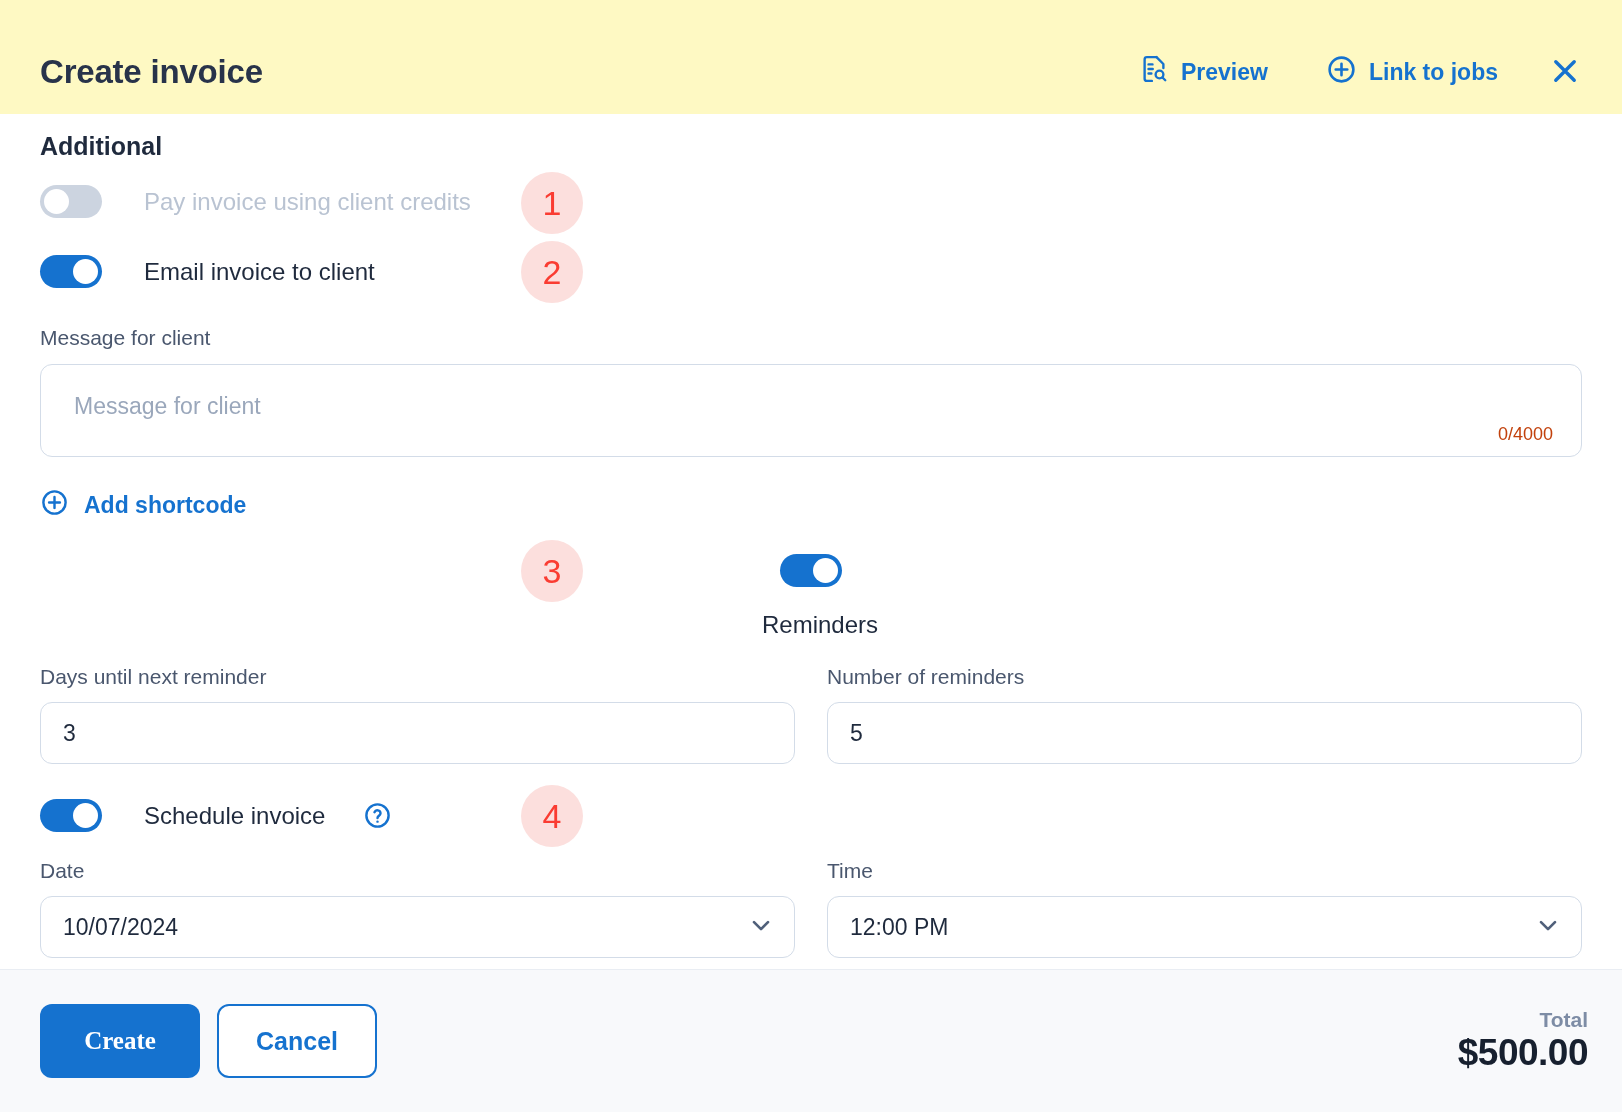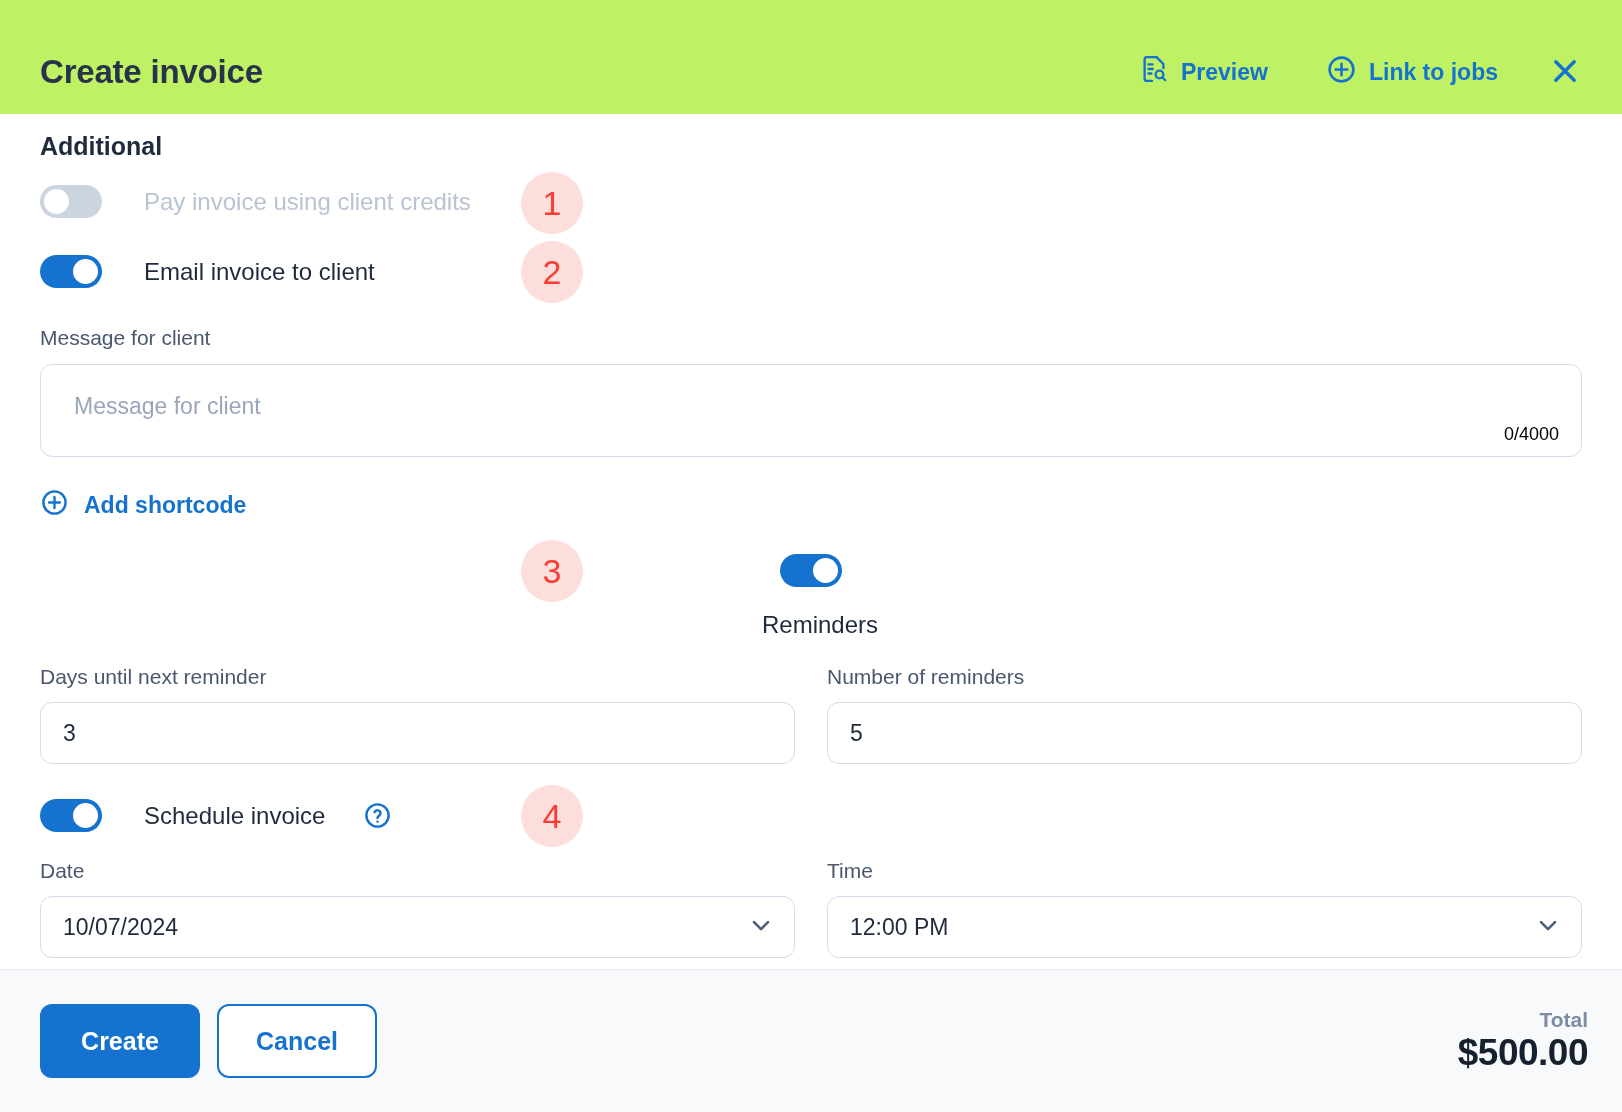--- a/index.html
+++ b/index.html
@@ -14,21 +14,21 @@
     position: relative;
     width: 1622px; height: 1112px;
     background: #ffffff;
     overflow: hidden;
   }
 
   
   .header {
     position: absolute; left: 0; top: 0;
     width: 1622px; height: 145px;
-    background: #bef264;
+    background: #fef9c3;
     border-bottom: 1px solid #e3e8ef;
     display: flex; align-items: center;
     padding: 0 34px 0 40px;
   }
   .header-title {
     font-size: 33px; font-weight: bold; color: #28334a;
     letter-spacing: -0.2px;
     white-space: nowrap;
   }
   .header-actions {
@@ -114,22 +114,22 @@
     position: relative;
     width: 1542px; height: 93px;
     border: 1px solid #d3dce8; border-radius: 12px;
     background: #ffffff;
   }
   .textarea-ph {
     position: absolute; left: 33px; top: 28px;
     font-size: 23px; color: #9aa7bb;
   }
   .char-count {
-    position: absolute; right: 22px; bottom: 11px;
-    font-size: 18px; color: #000000;
+    position: absolute; right: 28px; bottom: 11px;
+    font-size: 18px; color: #c2410c;
   }
 
   .link-row {
     display: flex; align-items: center; gap: 15px;
     color: #1572cf; font-size: 23px; font-weight: bold;
     cursor: pointer; width: max-content;
   }
 
   .two-col {
     display: flex; gap: 32px;
@@ -168,21 +168,21 @@
     background: #f8f9fb;
     border-top: 1px solid #e9edf3;
     display: flex; align-items: center;
     padding: 0 34px 0 40px;
   }
   .btn-create {
     height: 74px; min-width: 160px;
     background: #1572cf; color: #ffffff;
     border: none; border-radius: 12px;
     font-size: 25px; font-weight: bold;
-    font-family: Liberation Sans, sans-serif;
+    font-family: Liberation Serif, serif;
     cursor: pointer; padding: 0 28px;
   }
   .btn-cancel {
     height: 74px; min-width: 160px;
     background: #ffffff; color: #1572cf;
     border: 2px solid #1572cf; border-radius: 12px;
     font-size: 25px; font-weight: bold;
     font-family: "Liberation Sans", sans-serif;
     cursor: pointer; padding: 0 24px;
     margin-left: 17px;

